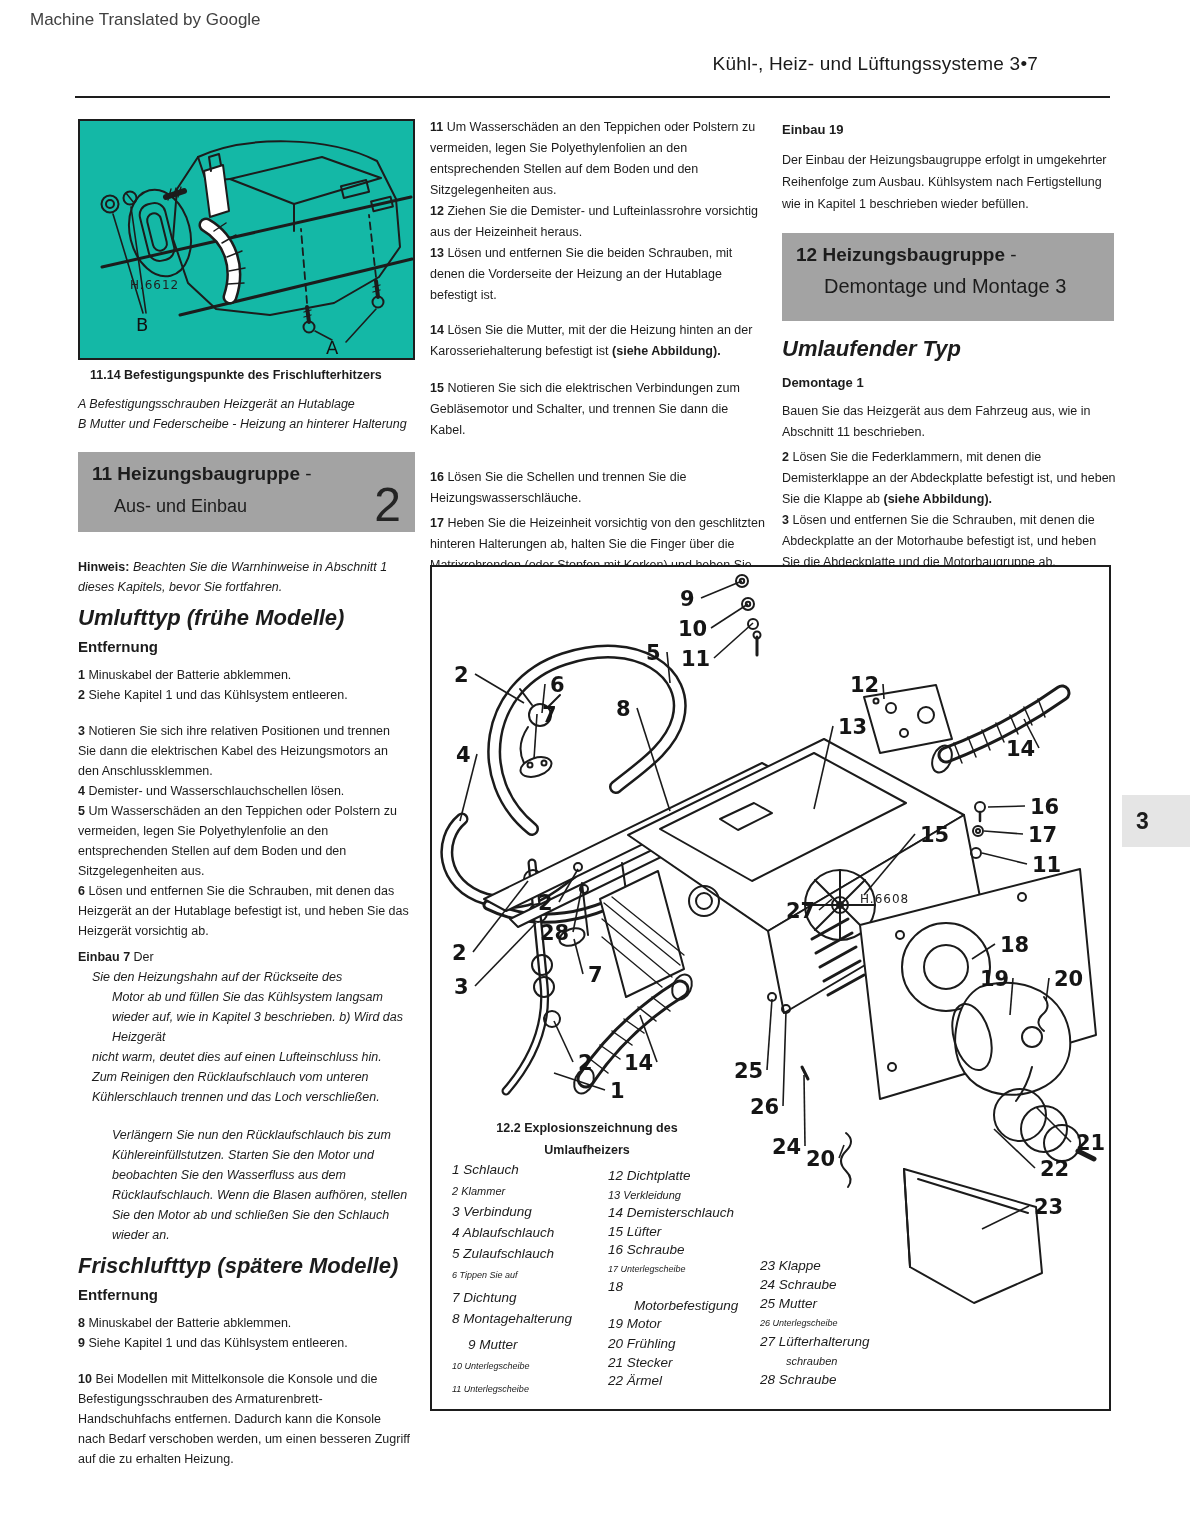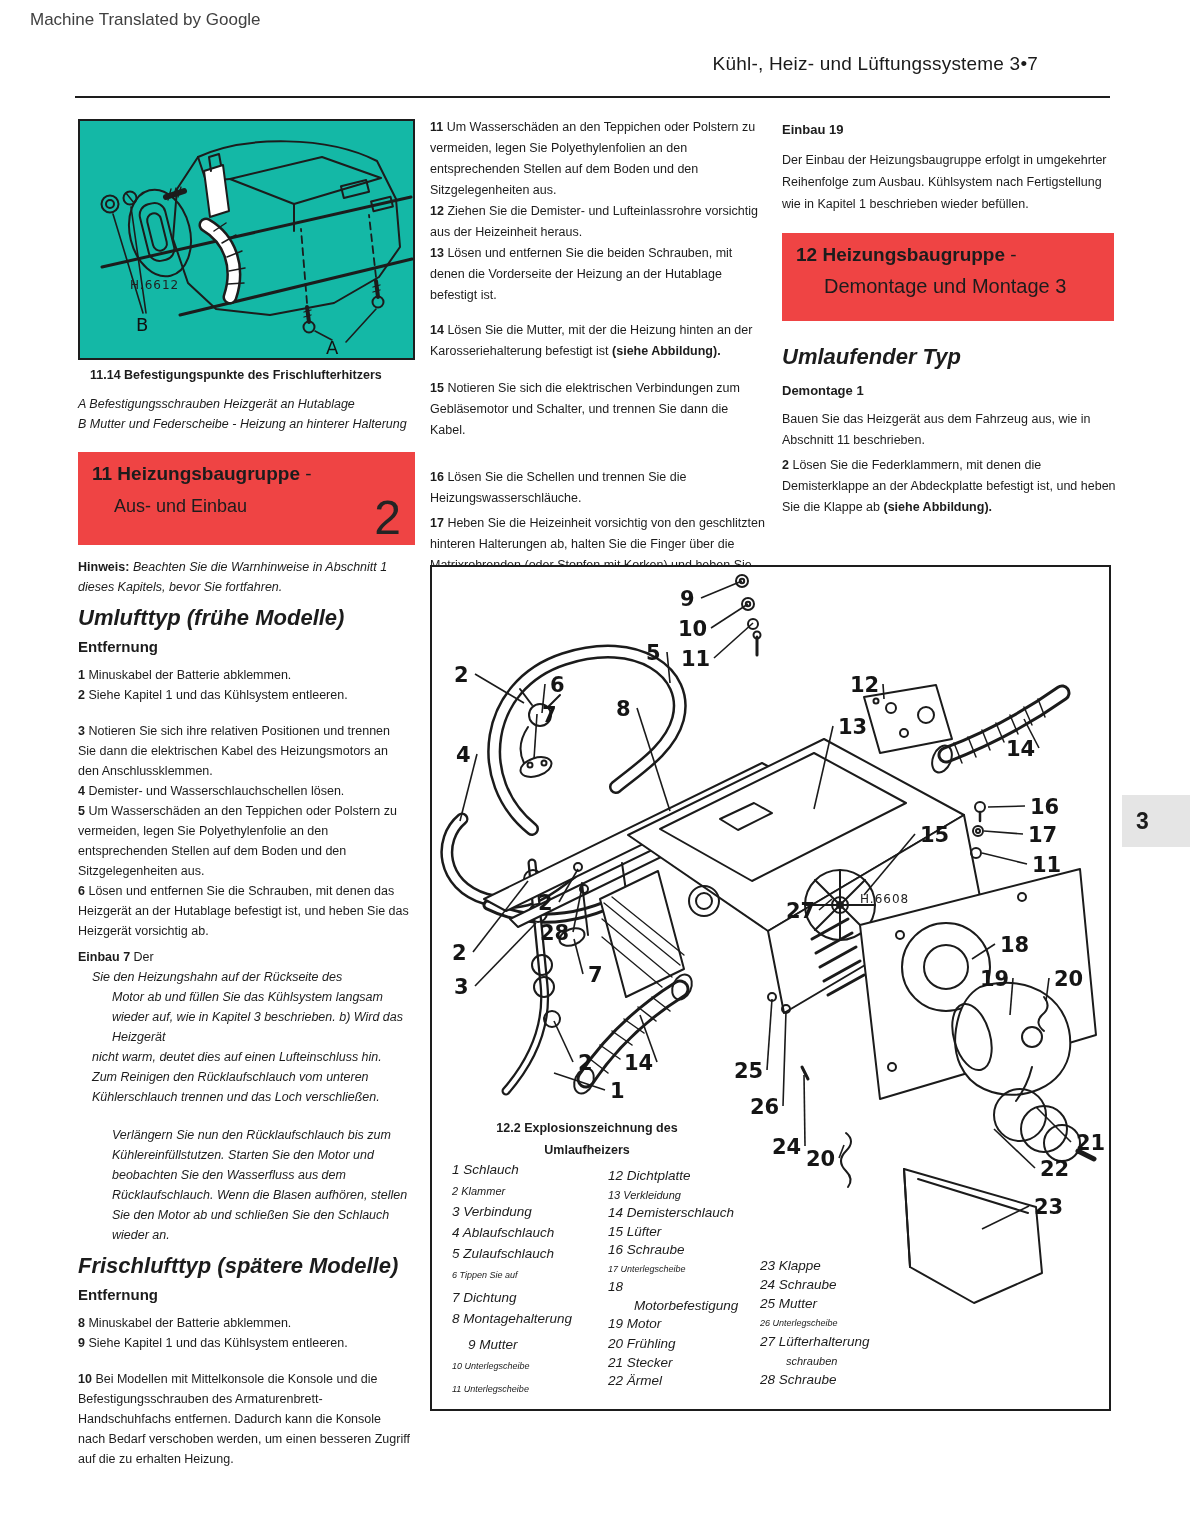--- a/index.html
+++ b/index.html
@@ -14,34 +14,34 @@
   #header-rule{left:75px;top:96px;width:1035px;height:2px;background:#1d1d1d;}
 
   
   #fig1-box{left:78px;top:119px;width:337px;height:241px;border:2px solid #1d1d1d;box-sizing:border-box;background:#14b8a6;}
   #fig1-box svg{width:100%;height:100%;display:block;}
   #fig1-caption{left:90px;top:368px;width:320px;font-size:12.5px;font-weight:bold;}
   .fig1-legend{left:78px;width:345px;font-size:12.5px;font-style:italic;}
   #fig1-la{top:397px;} #fig1-lb{top:417px;}
 
   
-  .banner{background:#ef4444;box-sizing:border-box;}
-  #banner11{left:78px;top:452px;width:337px;height:93px;}
+  .banner{background:#a3a3a3;box-sizing:border-box;}
+  #banner11{left:78px;top:452px;width:337px;height:80px;}
   #banner12{left:782px;top:233px;width:332px;height:88px;}
   .banner .l1{position:absolute;left:14px;top:11px;font-size:19px;}
   .banner .l2{position:absolute;left:36px;top:44px;font-size:18px;}
   #banner12 .l2{left:42px;top:42px;font-size:20px;}
   .banner .badge{position:absolute;right:14px;bottom:0px;font-size:48px;color:#242424;}
 
   
   .col{font-size:12.5px;}
   #col-left{left:78px;top:557px;width:332px;line-height:20px;}
   #col-mid{left:430px;top:117px;width:337px;line-height:21px;}
   #col-right1{left:782px;top:119px;width:332px;line-height:22px;}
-  #col-right2{left:782px;top:344px;width:334px;line-height:21px;}
+  #col-right2{left:782px;top:336px;width:334px;line-height:21px;}
 
   .bigit{font-size:22px;font-weight:bold;font-style:italic;margin:8px 0 6px;line-height:26px;}
   .subh{font-size:15px;font-weight:bold;margin:6px 0 8px;}
   .boldh{font-size:13px;font-weight:bold;margin:0 0 8px;}
   .it{font-style:italic;}
   .ind1{padding-left:14px;}
   .ind2{padding-left:34px;}
   .mt4{margin-top:4px;}.mt6{margin-top:6px;}.mt10{margin-top:10px;}
   .mt14{margin-top:14px;}.mt16{margin-top:16px;}.mt18{margin-top:18px;}.mt26{margin-top:26px;}
 
@@ -171,20 +171,21 @@
   <div class="abs banner" id="banner12">
     <div class="l1"><b>12 Heizungsbaugruppe</b><span> -</span></div>
     <div class="l2">Demontage und Montage 3</div>
   </div>
 
   <div class="abs col" id="col-right2">
     <h2 class="bigit" style="margin-top:0;">Umlaufender Typ</h2>
     <h3 class="boldh mt10">Demontage 1</h3>
     <p>Bauen Sie das Heizgerät aus dem Fahrzeug aus, wie in Abschnitt 11 beschrieben.</p>
     <p class="mt4"><b>2</b> <span>Lösen Sie die Federklammern, mit denen die Demisterklappe an der Abdeckplatte befestigt ist, und heben Sie die Klappe ab </span><b>(siehe Abbildung).</b></p>
+    <p><b>3</b> <span>Lösen und entfernen Sie die Schrauben, mit denen die Abdeckplatte an der Motorhaube befestigt ist, und heben Sie die Abdeckplatte und die Motorbaugruppe ab.</span></p>
   </div>
 
   <div class="abs" id="fig2-box">
     <svg viewBox="0 0 677 842">
       <g fill="none" stroke="#1b1b1b" stroke-width="2" stroke-linecap="round" stroke-linejoin="round">
         <circle cx="310" cy="14" r="6"></circle>
           <circle cx="310" cy="14" r="2.2"></circle>
         <circle cx="316" cy="37" r="6"></circle>
           <circle cx="316" cy="37" r="2.2"></circle>
         <circle cx="321" cy="57" r="5"></circle>

